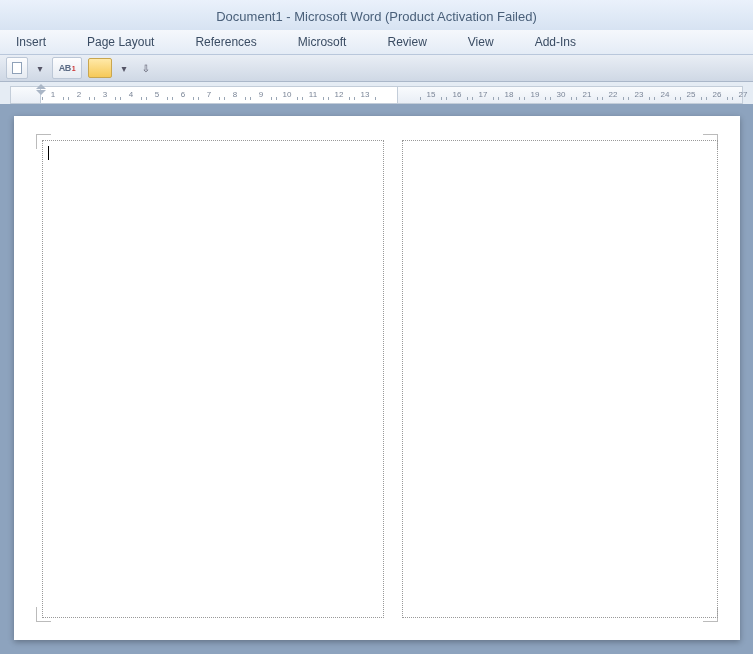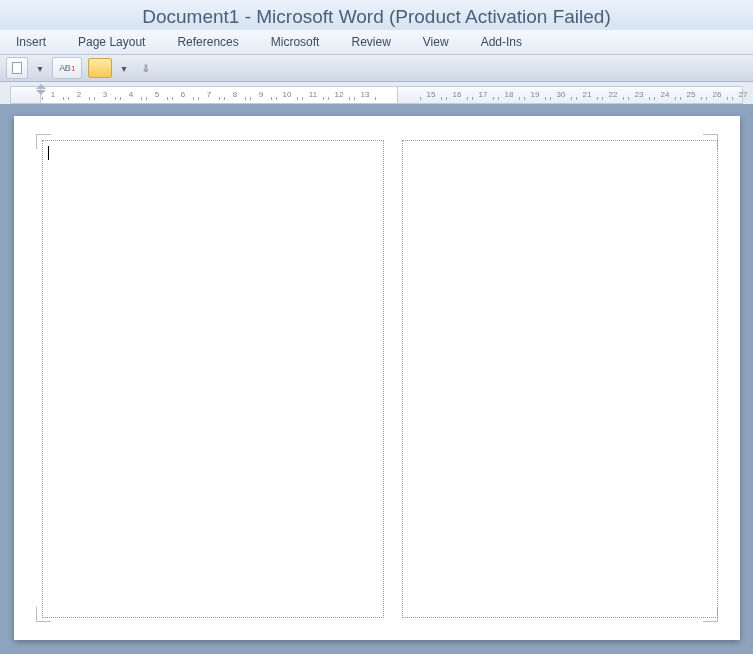--- a/index.html
+++ b/index.html
@@ -1,22 +1,22 @@
 <!DOCTYPE html>
 <html><head>
 <meta charset="utf-8">
 <style>
 html,body{margin:0;padding:0;font-family:"Segoe UI",Tahoma,sans-serif;font-size:12px;color:#333;background:#dce6f2;width:753px;height:654px;overflow:hidden}
-.titlebar{height:26px;line-height:26px;text-align:center;font-size:19px;color:#4a607a;background:linear-gradient(#eaf1fb,#d7e3f2);padding-top:4px}
-.menubar{height:24px;background:linear-gradient(#f5f8fc,#e4ecf6);border-bottom:1px solid #b9c7db;display:flex;align-items:center;padding:0 4px;gap:8px}
+.titlebar{height:26px;line-height:26px;text-align:center;font-size:13px;color:#4a607a;background:linear-gradient(#eaf1fb,#d7e3f2);padding-top:4px}
+.menubar{height:24px;background:linear-gradient(#f5f8fc,#e4ecf6);border-bottom:1px solid #b9c7db;display:flex;align-items:center;padding:0 4px;gap:17px}
 .menubar .menu-item{padding:3px 12px;color:#3a4c63;cursor:default}
 .qat{height:26px;background:linear-gradient(#e9eef5,#cfd8e5);border-bottom:1px solid #aab7c9;display:flex;align-items:center;padding:0 6px;gap:6px}
 .qat .btn{width:20px;height:20px;border:1px solid #bcc7d6;border-radius:2px;background:linear-gradient(#fdfdfe,#e6ebf2);display:flex;align-items:center;justify-content:center;font-size:10px;color:#556}
 .qat .btn.drop{width:12px;border:none;background:none}
-.qat .btn.ab{width:28px;font-weight:normal;color:#5b6b85;font-size:9px;letter-spacing:-0.5px;position:relative}
+.qat .btn.ab{width:28px;font-weight:bold;color:#5b6b85;font-size:9px;letter-spacing:-0.5px;position:relative}
 .qat .btn.ab sup{font-size:7px;color:#c33;margin-left:1px}
 .qat .folder-ico{width:22px;height:18px;border:1px solid #c9a64f;border-radius:2px;background:linear-gradient(#ffe9a8,#f6c957)}
 .rulerbar{height:24px;background:#e5ecf4;border-bottom:1px solid #c6d0de;position:relative;overflow:hidden}
 .ruler-bg{position:absolute;top:4px;left:10px;right:10px;height:16px;background:linear-gradient(#f9fbfd,#e9eef5);border:1px solid #c3cdd9}
 .ruler-active{position:absolute;top:4px;left:40px;width:356px;height:16px;background:#fff;border:1px solid #c3cdd9}
 .tick{position:absolute;top:4px;height:16px;display:flex;align-items:center;justify-content:center;font-size:8px;color:#7a8597;width:26px}
 .tick::before{content:"";position:absolute;bottom:2px;left:2px;width:1px;height:3px;background:#9aa6b5}
 .tick::after{content:"";position:absolute;bottom:2px;right:2px;width:1px;height:3px;background:#9aa6b5}
 .indent-marker{position:absolute;top:2px;left:36px;width:10px;height:20px}
 .indent-marker .tri{width:0;height:0;border-left:5px solid transparent;border-right:5px solid transparent;border-bottom:5px solid #aab6c6;margin-bottom:1px}

